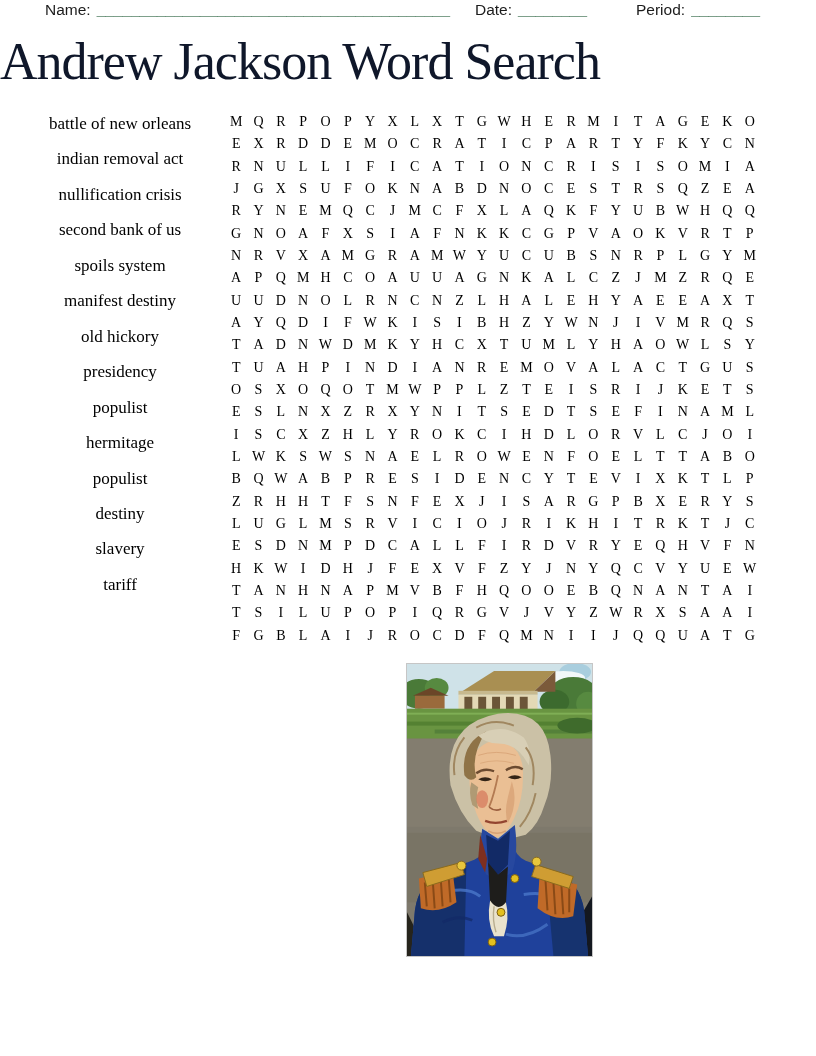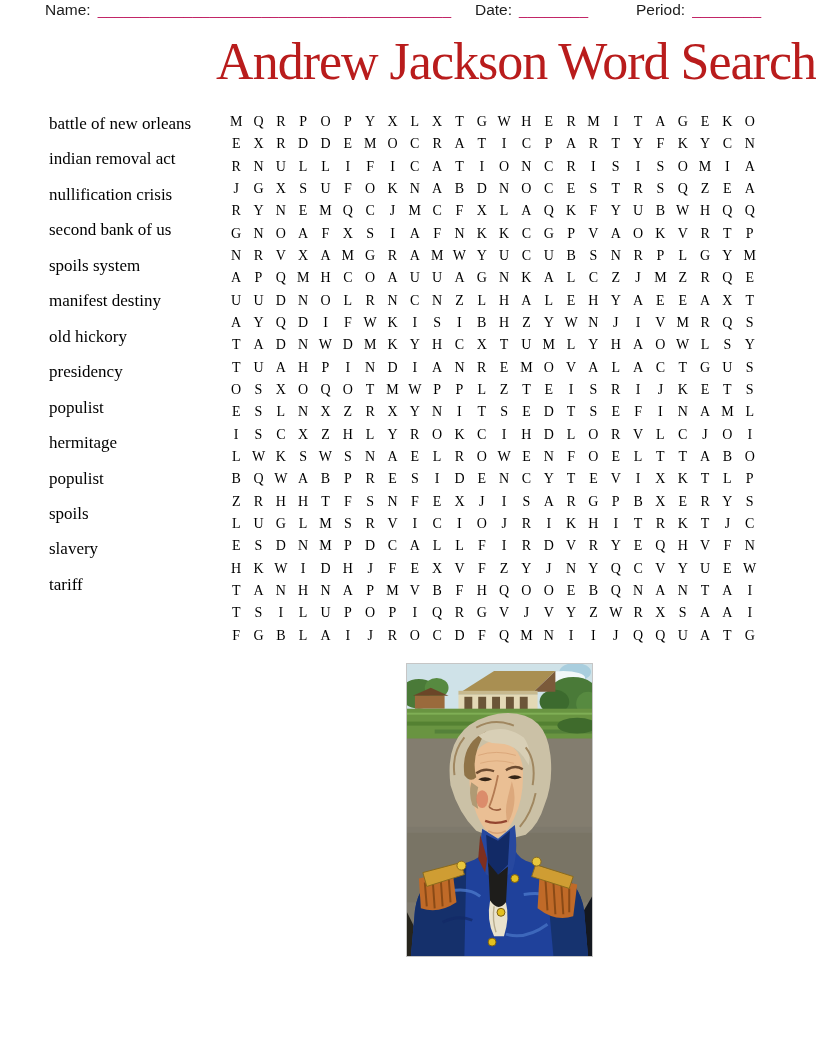--- a/index.html
+++ b/index.html
@@ -8,40 +8,40 @@
     width:816px; height:1056px;
     position:relative;
     font-family:"Liberation Sans", sans-serif;
     color:#1a1a1a;
     overflow:hidden;
   }
   .page { position:absolute; inset:0; background:#fff; }
 
   
   .hgroup { position:absolute; top:1px; font-size:15.5px; color:#1c1c1c; white-space:nowrap; }
-  .hgroup .uline { margin-left:7px; letter-spacing:0; color:#be185d; }
+  .hgroup .uline { margin-left:7px; letter-spacing:0; color:#14532d;font-style:italic; }
   #g-name   { left:45px; }
   #g-date   { left:475px;text-align:center; }
   #g-period { left:600px;margin-left:36px; }
 
   
   .title {
     position:absolute; top:33px; left:0; width:100%;
-    text-align:right;
+    text-align:left;
     font-family:"Liberation Serif", serif;
     font-size:52px; font-weight:400; line-height:1.1;
-    color:#b91c1c;
+    color:#0f172a;
     letter-spacing:-1px;
   }
 
   
   .words {
     position:absolute; left:49px; top:106px;
     font-family:"Liberation Serif", serif;
-    font-size:17px; color:#000;
+    font-size:17px; color:#000;text-align:center;
   }
   .word-item { line-height:35.45px; white-space:nowrap; }
 
   
   .grid {
     position:absolute; left:225px; top:111px;
     display:grid;
     grid-template-columns:repeat(24, 22.33px);
     grid-auto-rows:22.33px;
     font-family:"Liberation Serif", serif;
@@ -74,21 +74,21 @@
       <div class="word-item">indian removal act</div>
       <div class="word-item">nullification crisis</div>
       <div class="word-item">second bank of us</div>
       <div class="word-item">spoils system</div>
       <div class="word-item">manifest destiny</div>
       <div class="word-item">old hickory</div>
       <div class="word-item">presidency</div>
       <div class="word-item">populist</div>
       <div class="word-item">hermitage</div>
       <div class="word-item">populist</div>
-      <div class="word-item">spoils</div>
+      <div class="word-item">destiny</div>
       <div class="word-item">slavery</div>
       <div class="word-item">tariff</div>
     </div>
 
   <div class="grid">
       <span class="cell">M</span>
       <span class="cell">Q</span>
       <span class="cell">R</span>
       <span class="cell">P</span>
       <span class="cell">O</span>

